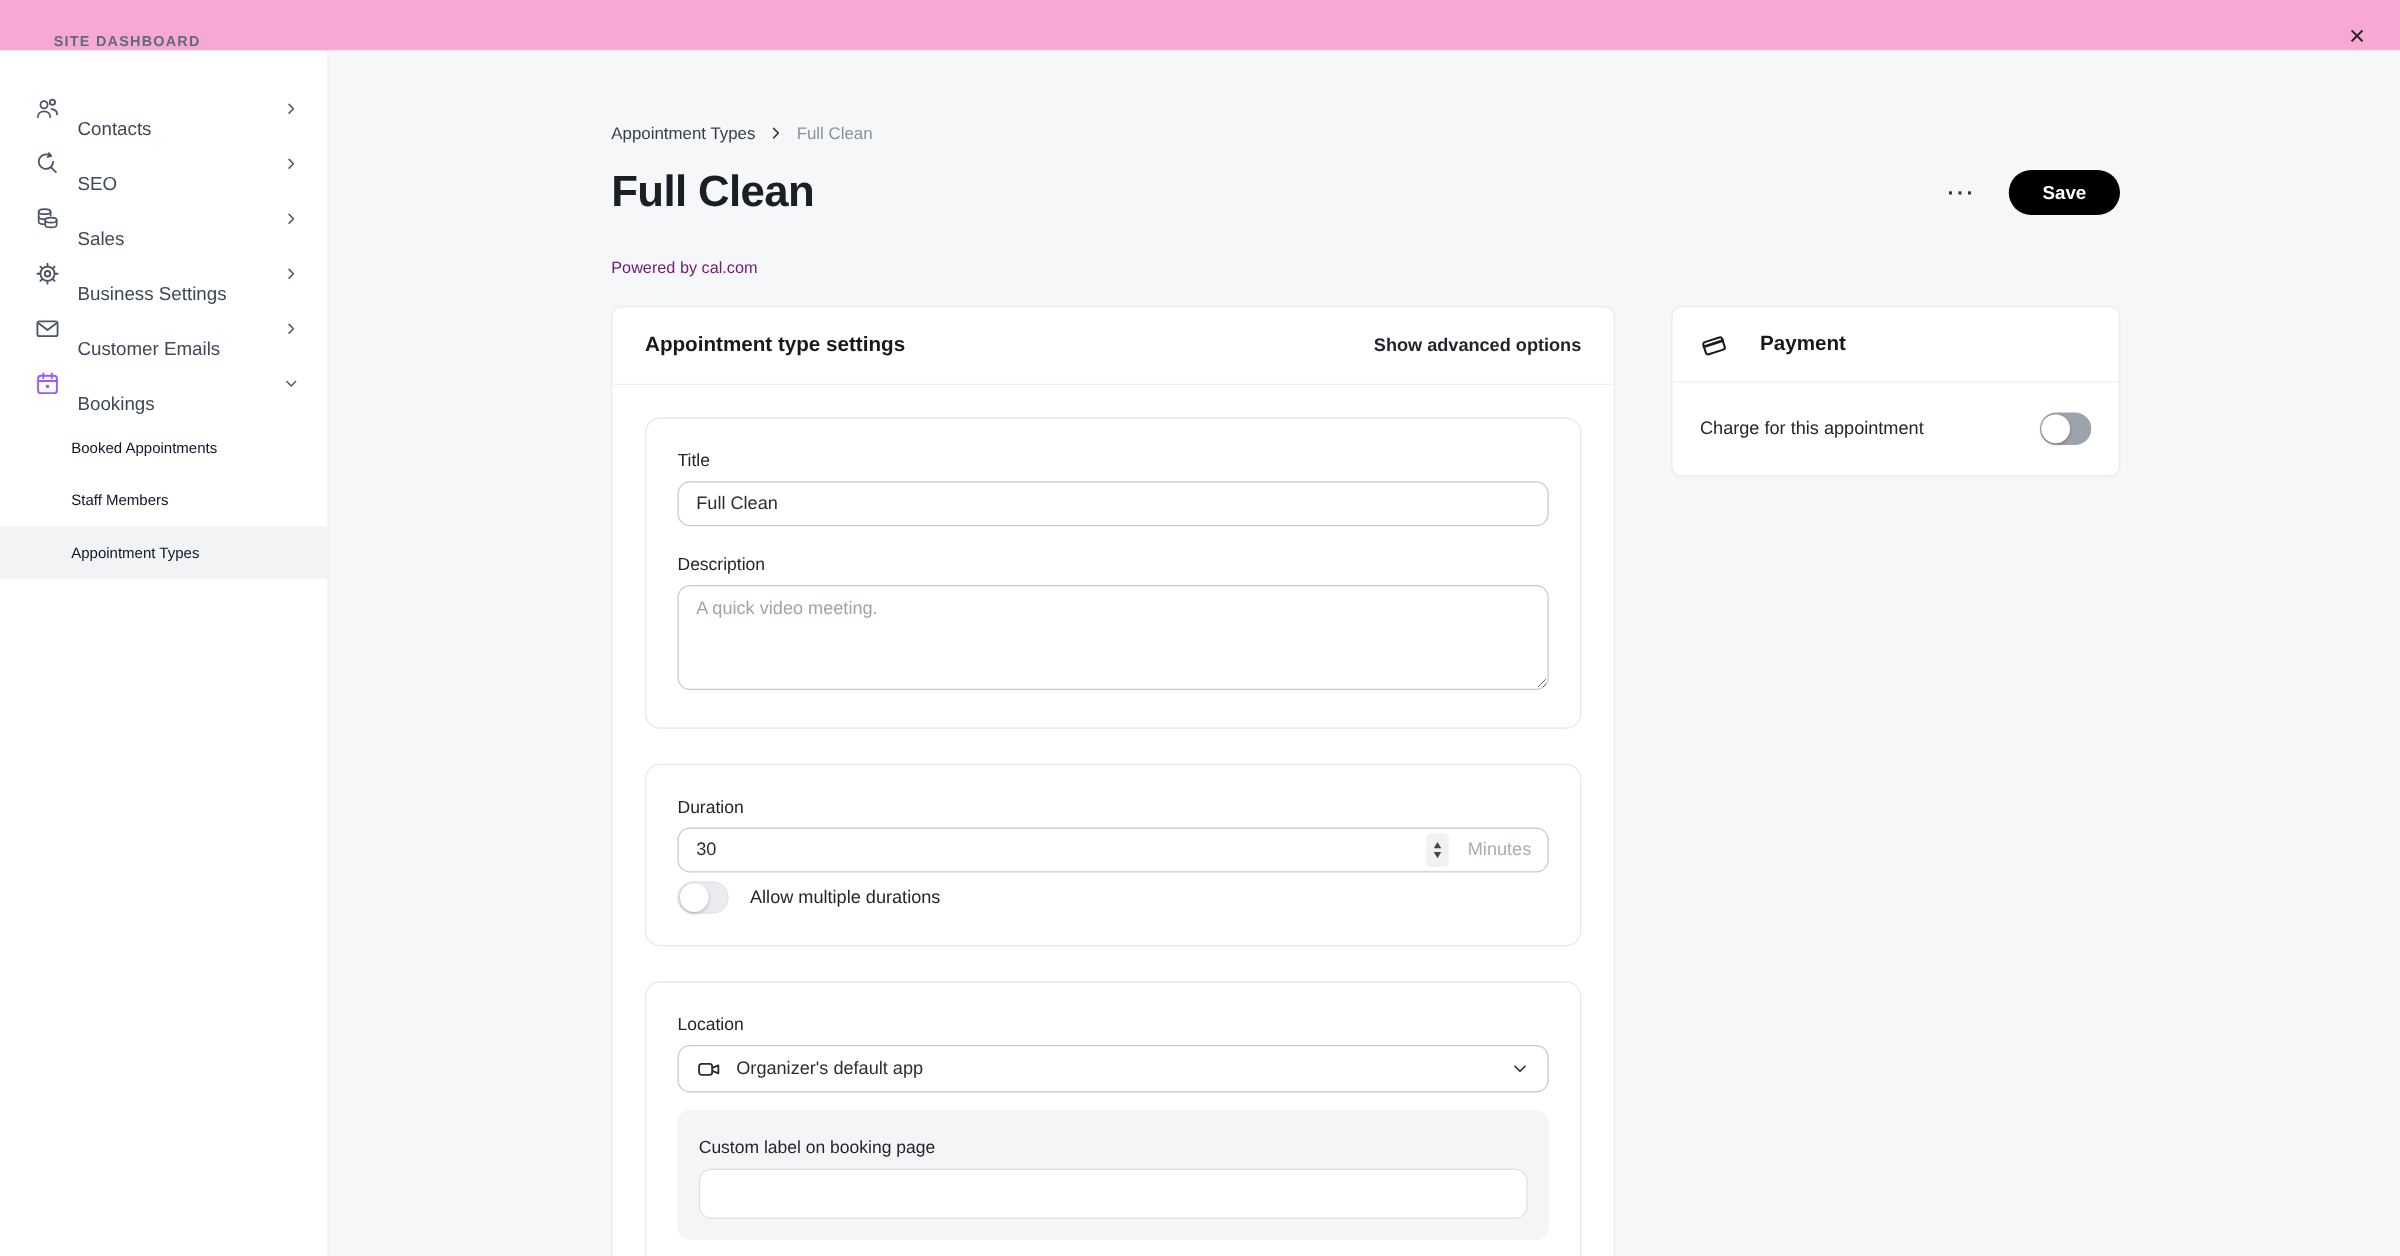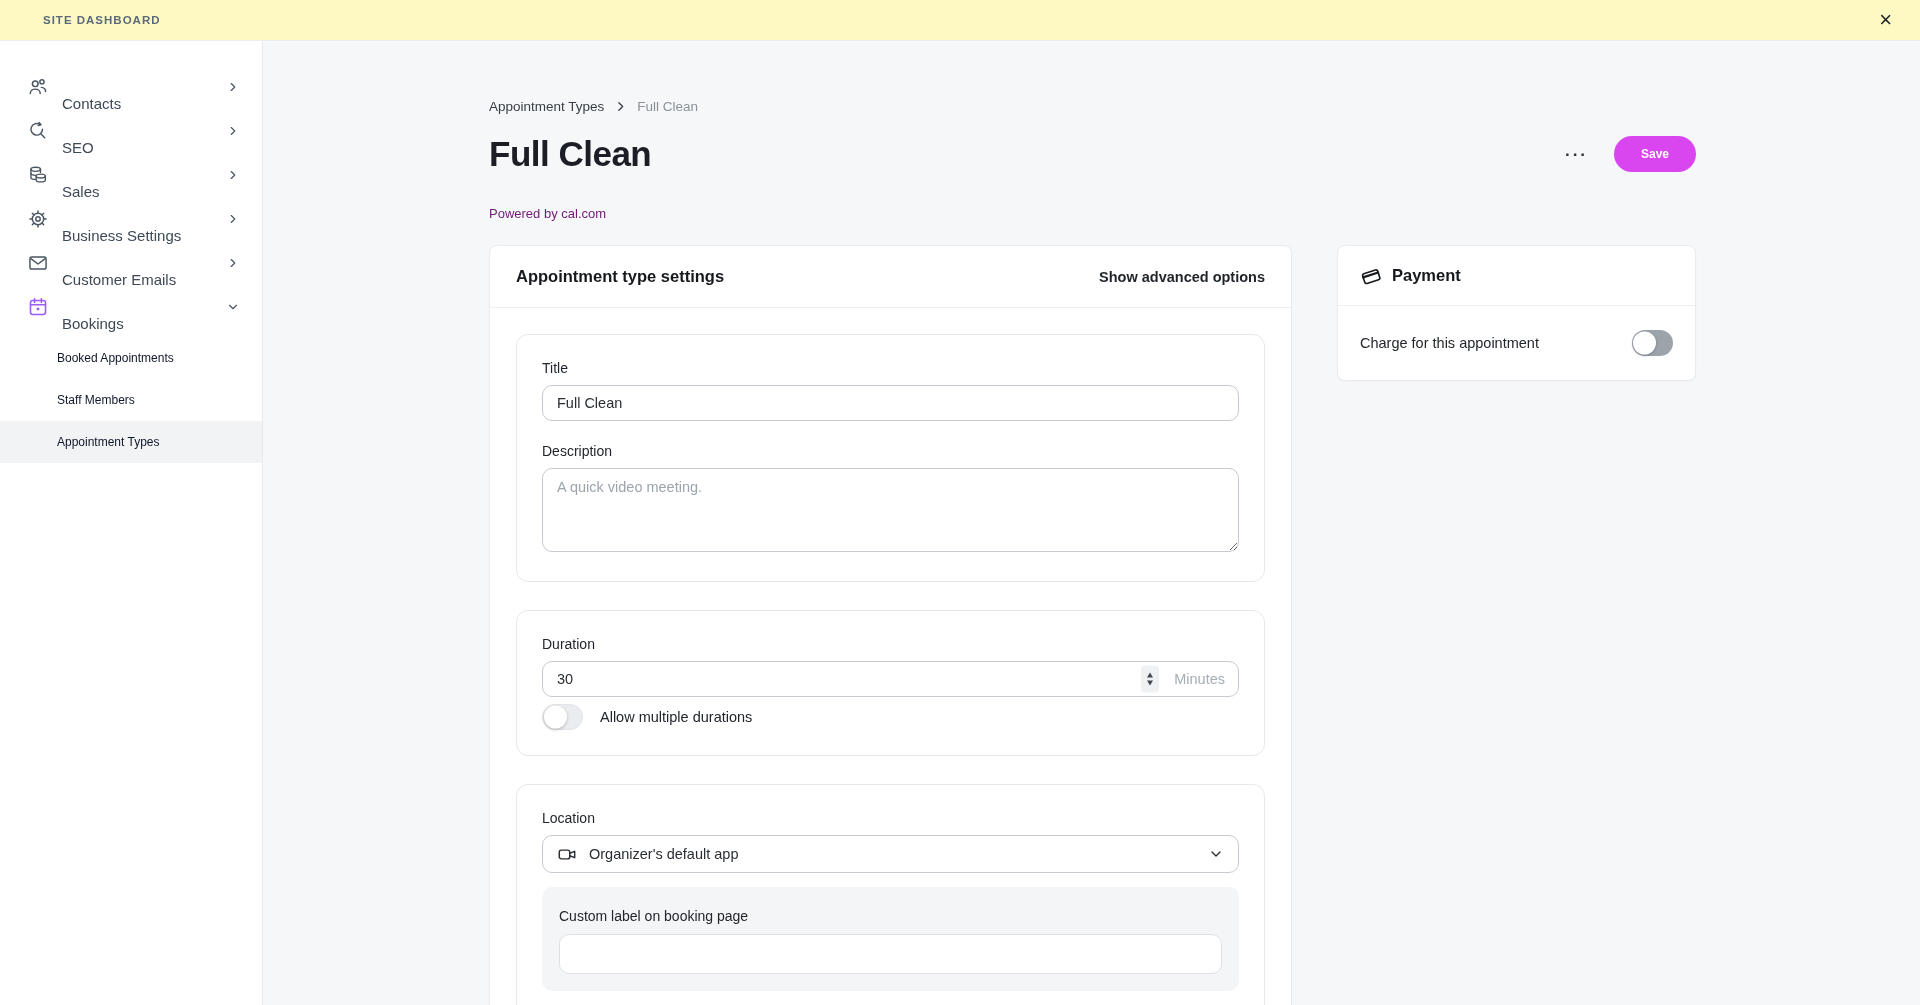--- a/index.html
+++ b/index.html
@@ -1,21 +1,21 @@
 <!DOCTYPE html>
 <html><head>
 <meta charset="utf-8">
 <style>
   * { margin:0; padding:0; box-sizing:border-box; }
   html,body { width:1920px; height:1005px; overflow:hidden; background:#fff;
     font-family:"Liberation Sans", sans-serif; color:#22262c; }
 
   
-  .topbar { height:41px; background:#fef9c3; border-bottom:1px solid #ECEDEF;
-    display:flex; align-items:center; padding:0 28px 0 43px; }
+  .topbar { height:41px; background:#f9a8d4; border-bottom:1px solid #ECEDEF;
+    display:flex; align-items:flex-end; padding:0 28px 0 43px; }
   .topbar-title { font-size:11.5px; font-weight:700; letter-spacing:1px;
     color:#5C6B7A; text-transform:uppercase; }
   .topbar-close { margin-left:auto; font-size:22px; line-height:1; color:#1E2228;
     cursor:pointer; font-weight:400; }
 
   
   .shell { display:flex; height:964px; }
 
   
   .sidebar { width:263px; background:#fff; border-right:1px solid #E8EAEC;
@@ -36,22 +36,22 @@
 
   .breadcrumb { display:flex; align-items:center; gap:10px; font-size:13.5px; }
   .crumb-a { color:#383E45; font-weight:500; cursor:pointer; }
   .crumb-b { color:#8A9199; }
 
   .title-row { display:flex; align-items:center; margin-top:20px; }
   .page-title { font-size:35px; font-weight:800; letter-spacing:-0.5px; color:#1B1F25; }
   .title-actions { margin-left:auto; display:flex; align-items:center; gap:26px; }
   .more-btn { font-size:17px; font-weight:700; letter-spacing:2px; color:#2F343A;
     cursor:pointer; line-height:1; }
-  .save-btn { background:#d946ef; color:#fff; border:none; border-radius:18px;
-    height:36px; padding:0 27px; font-size:12px; font-weight:600; cursor:pointer;
+  .save-btn { background:#000000; color:#fff; border:none; border-radius:18px;
+    height:36px; padding:0 27px; font-size:15px; font-weight:600; cursor:pointer;
     font-family:"Liberation Sans", sans-serif; }
 
   .powered { margin-top:32px; font-size:13px; color:#701a75; }
 
   .content-row { margin-top:24px; display:flex; gap:45px; align-items:flex-start; }
 
   .card { background:#fff; border:1px solid #EAEBEE; border-radius:8px;
     box-shadow:0 1px 2px rgba(20,25,30,0.03); }
   .settings-card { width:803px; }
   .card-head { height:62px; display:flex; align-items:center; padding:0 26px;
@@ -102,21 +102,21 @@
   .select { margin-top:9px; height:38px; border:1px solid #C5CAD1; border-radius:10px;
     background:#fff; display:flex; align-items:center; padding:0 14px; cursor:pointer; }
   .select-text { margin-left:11px; font-size:14.5px; color:#2A2E33; }
   .select-chev { margin-left:auto; display:flex; align-items:center; }
 
   .custom-panel { margin-top:14px; background:#F4F5F7; border-radius:10px;
     padding:21px 17px 17px 17px; }
   .custom-input { height:40px; border-color:#DDE0E4; margin-top:10px; }
 
   .payment-card { width:359px; }
-  .pay-head { height:60px; display:flex; align-items:center; gap:10px; padding:0 22px;
+  .pay-head { height:60px; display:flex; align-items:center; gap:26px; padding:0 22px;
     border-bottom:1px solid #EEEFF1; }
   .pay-title { font-size:16.5px; font-weight:700; color:#16191D; }
   .pay-body { padding:24px 22px; display:flex; align-items:center; }
   .pay-label { font-size:14.5px; color:#23272C; }
   .pay-body .toggle { margin-left:auto; }
 
   svg { display:block; }
 </style>
 </head>
 <body>

